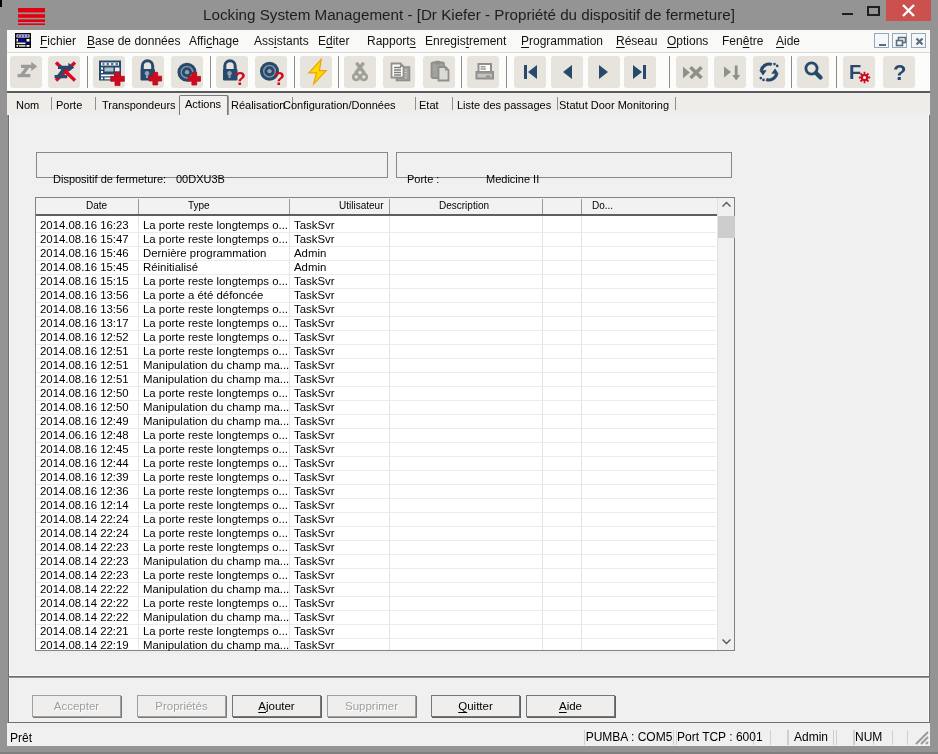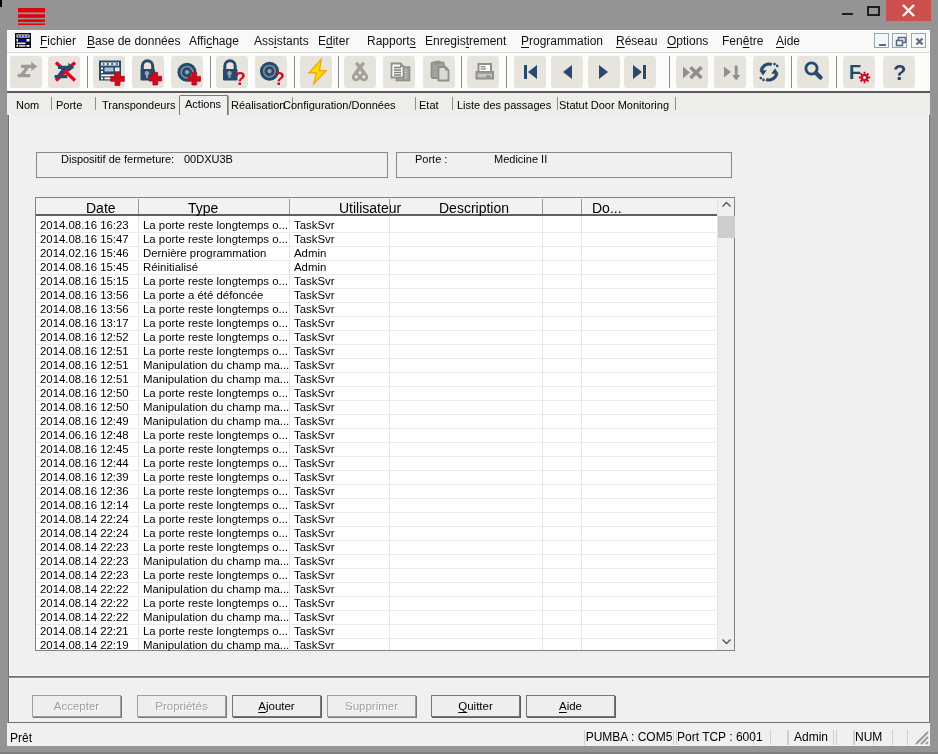--- a/index.html
+++ b/index.html
@@ -30,26 +30,26 @@
 .tab { position:absolute; top:6px; font-size:11px; color:#000; white-space:nowrap; }
 .tsep { position:absolute; top:4px; width:1px; height:13px; background:#8e8e8e; }
 #activetab { left:172px; top:2px; width:49px; height:20px; background:#f1f0ee; border:1px solid #7a7a7a; border-bottom:none; border-radius:2px 2px 0 0; box-shadow:1px 0 0 #9a9a9a; }
 #activetablabel { left:178px; top:5px; font-size:11px; color:#000; }
 
 
 #content { left:8px; top:115px; width:922px; height:562px; background:#f0f0f0; border-left:1px solid #6f6f6f; border-right:1px solid #6f6f6f; border-bottom:1px solid #6f6f6f; box-shadow:inset 1px 0 0 #fbfbfb, inset -1px 0 0 #fbfbfb, inset 0 -1px 0 #fbfbfb; }
 .fbox { position:absolute; top:37px; height:26px; border:1px solid #888; font-size:11px; color:#000; }
 #fb1 { left:27px; width:352px; }
 #fb2 { left:387px; width:336px; }
-.fbox span { position:absolute; top:0;margin-left:8px; }
+.fbox span { position:absolute; top:20px; }
 
 
 #table { left:26px; top:82px; width:700px; height:454px; background:#fff; border:1px solid #828282; }
 #thead { position:absolute; left:0; top:0; width:698px; height:18px; background:#f2f2f2; border-bottom:2px solid #5f5f5f; }
-.th { position:absolute; top:2px; font-size:14px; color:#000;padding-left:44px; }
+.th { position:absolute; top:2px; font-size:10px; color:#000;padding-left:44px; }
 .thsep { position:absolute; top:1px; width:1px; height:15px; background:#9a9a9a; }
 .tr { position:absolute; left:0; width:680px; height:14px; font-size:11.4px; color:#000; }
 .tr span { position:absolute; top:1px; white-space:nowrap; }
 .c1 { left:4px; } .c2 { left:107px; } .c3 { left:258px; }
 .vline { position:absolute; top:18px; width:1px; height:434px; background:#e4e4e4; }
 .hsep { position:absolute; left:0; width:680px; height:1px; background:#ebebeb; }
 #vscroll { position:absolute; right:0; top:0; width:17px; height:452px; background:#f0f0f0; border-left:1px solid #e2e2e2; }
 #vthumb { position:absolute; left:0px; top:18px; width:17px; height:22px; background:#cdcdcd; }
 
 
@@ -62,20 +62,21 @@
 #status { left:7px; top:723px; width:923px; height:23px; background:#f0f0f0; font-size:12px; color:#000; }
 .seg { position:absolute; top:7px; height:15px; border-left:1px solid #cfcfcf; border-right:1px solid #cfcfcf; padding:0; white-space:nowrap; text-align:center; }
 
 
 #fleft { left:0; top:21px; width:7px; height:733px; background:#949494; }
 #fright { left:930px; top:21px; width:8px; height:733px; background:#949494; }
 #fbottom { left:0; top:746px; width:938px; height:8px; background:linear-gradient(#949494 0 6px, #7f7f7f 6px); }
 </style></head>
 <body>
 <div class="abs" id="title">
+  <div class="abs" id="ttext">Locking System Management - [Dr Kiefer - Propriété du dispositif de fermeture]</div>
   <svg class="abs" id="ticon" viewBox="0 0 27 17">
       <g fill="#e3000f">
         <rect x="0" y="0" width="27" height="4.4"></rect>
         <rect x="0" y="6.2" width="27" height="3.6"></rect>
         <rect x="0" y="11.4" width="27" height="2.6"></rect>
         <rect x="0" y="15.4" width="27" height="1.6"></rect>
       </g>
     </svg>
   <div class="abs" id="btnmin"></div>
   <div class="abs" id="btnmax"></div>
@@ -337,21 +338,21 @@
         <span class="c1">2014.08.16 16:23</span>
         <span class="c2">La porte reste longtemps o...</span>
         <span class="c3">TaskSvr</span>
       </div>
 <div class="tr" style="top:34px">
         <span class="c1">2014.08.16 15:47</span>
         <span class="c2">La porte reste longtemps o...</span>
         <span class="c3">TaskSvr</span>
       </div>
 <div class="tr" style="top:48px">
-        <span class="c1">2014.02.16 15:46</span>
+        <span class="c1">2014.08.16 15:46</span>
         <span class="c2">Dernière programmation</span>
         <span class="c3">Admin</span>
       </div>
 <div class="tr" style="top:62px">
         <span class="c1">2014.08.16 15:45</span>
         <span class="c2">Réinitialisé</span>
         <span class="c3">Admin</span>
       </div>
 <div class="tr" style="top:76px">
         <span class="c1">2014.08.16 15:15</span>

